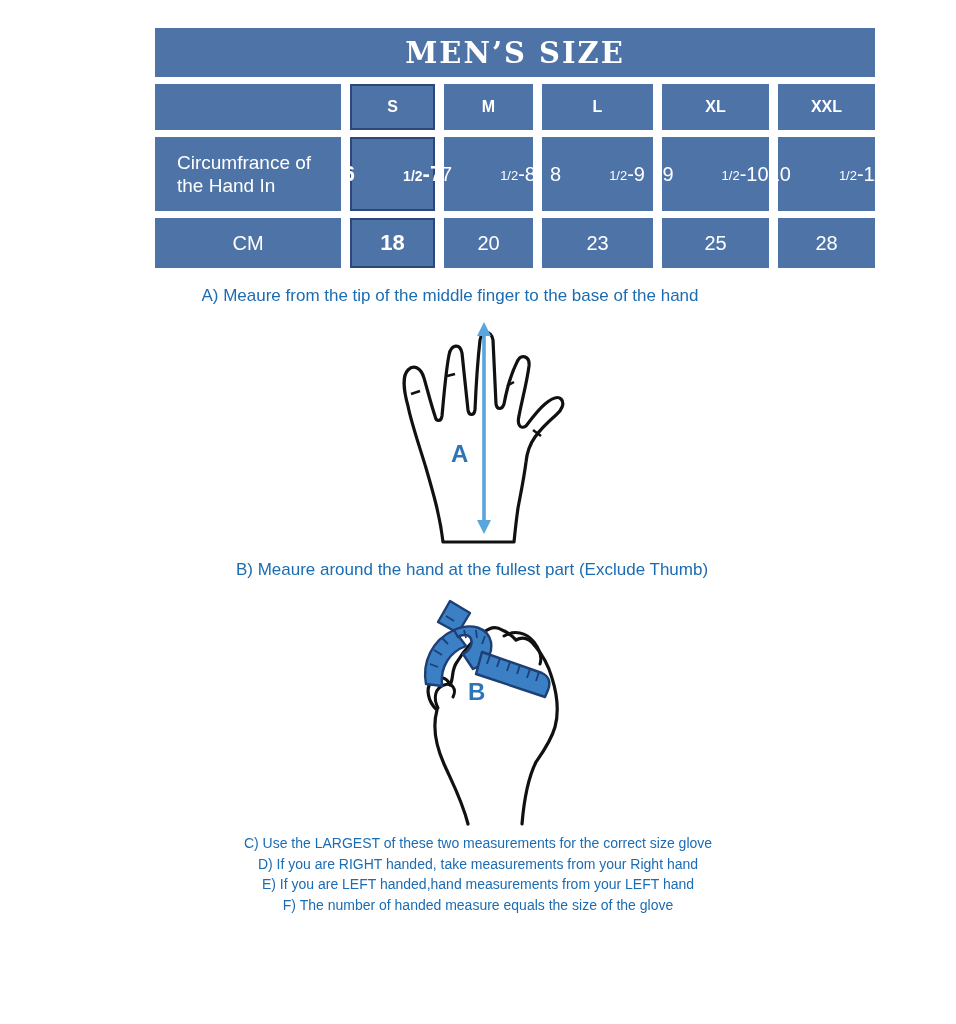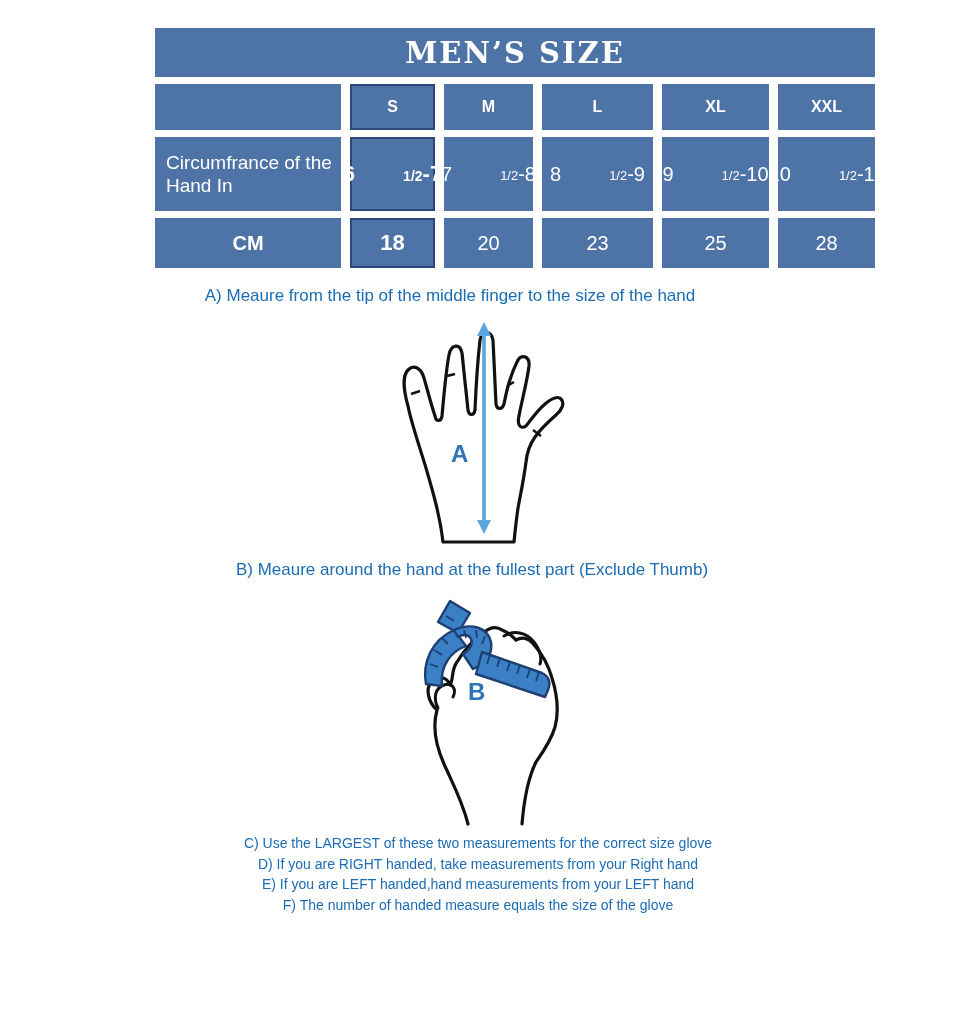--- a/index.html
+++ b/index.html
@@ -21,22 +21,22 @@
     grid-template-rows:46px 74px 50px;
     column-gap:9px;row-gap:7px;
   }
   .cell{
     background:#4e73a6;color:#ffffff;
     display:flex;align-items:center;justify-content:center;
     box-sizing:border-box;
   }
   .cell.hl{border:2px solid #2b4878;}
   .colhead{font-weight:bold;font-size:16px;}
-  .rowlabel{font-size:19px;line-height:1.22;justify-content:flex-start;text-align:left;padding-left:11px;}
-  .rowlabel.cm{justify-content:center;padding-left:0;text-align:center;font-size:20px;font-weight:bold;}
+  .rowlabel{font-size:19px;line-height:1.22;justify-content:flex-start;text-align:left;padding-left:22px;}
+  .rowlabel.cm{justify-content:center;padding-left:0;text-align:center;font-size:20px;}
   .val{font-size:20px;}
   .val .frac{font-size:13px;align-self:center;padding-top:3px;padding-left:48px;}
   .val.boldcell{font-weight:bold;font-size:22px;}
   .val.boldcell .frac{font-size:14px;}
   
   .step{position:absolute;margin:0;color:#1b6cb3;font-size:17px;text-align:center;}
   .step-a{left:0;top:286px;width:900px;}
   .step-b{left:0;top:560px;width:944px;}
   .steps-bottom{position:absolute;left:0;top:833px;width:956px;text-align:center;color:#1b6cb3;font-size:14px;}
   .steps-bottom p{margin:0;line-height:20.6px;}
@@ -90,21 +90,21 @@
 
       <div class="cell rowlabel cm">CM</div>
       <div class="cell val boldcell hl">18</div>
       <div class="cell val">20</div>
       <div class="cell val">23</div>
       <div class="cell val">25</div>
       <div class="cell val">28</div>
     </div>
   </div>
 
-  <p class="step step-a">A) Meaure from the tip of the middle finger to the size of the hand</p>
+  <p class="step step-a">A) Meaure from the tip of the middle finger to the base of the hand</p>
 
   <div class="fig fig-a">
     <svg width="190" height="238" viewBox="0 0 190 238">
 
       <path d="M 60 232
            C 57 206 50 182 43 158
            C 37 138 28 112 25 96
            C 21 82 19 66 25 60
            C 31 54 38 58 41 68
            C 45 82 48 94 52 106

